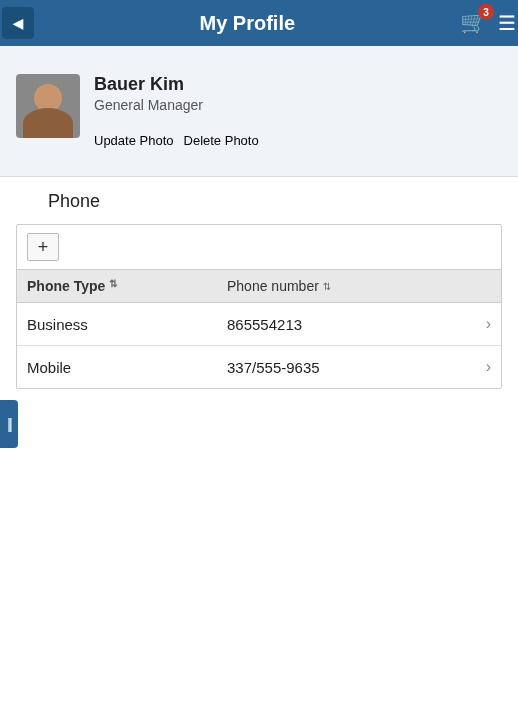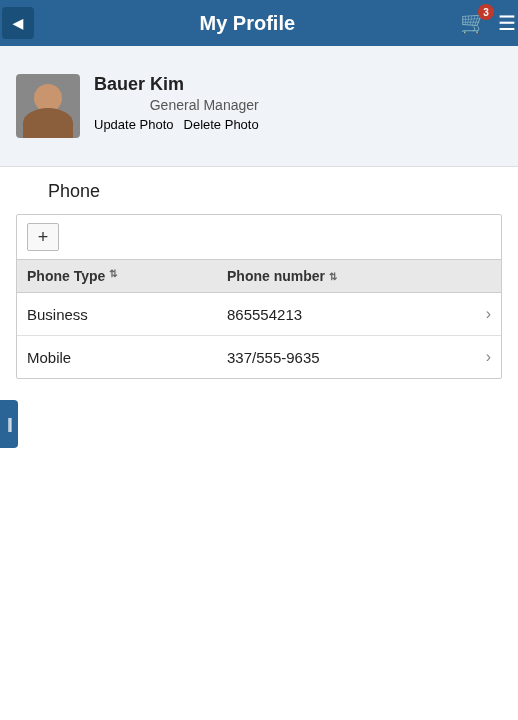--- a/index.html
+++ b/index.html
@@ -127,22 +127,21 @@
     }
     .profile-name {
       font-size: 18px;
       font-weight: bold;
       color: #222;
       margin-bottom: 2px;
     }
     .profile-role {
       font-size: 14px;
       color: #555;
-      margin-bottom: 4px;
-      text-align: right;
+      margin-bottom: 20px;
     }
     .profile-photo-links {
       display: flex;
       gap: 10px;
     }
     .photo-link {
       font-size: 13px;
       color: #000000;
       cursor: pointer;
       text-decoration: none;
@@ -193,21 +192,21 @@
       font-size: 14px;
       font-weight: bold;
       color: #333;
       display: flex;
       align-items: flex-start;
       gap: 4px;
     }
     .col-number {
       flex: 1;
       font-size: 14px;
-      font-weight: bold;
+      font-weight: normal;
       color: #333;
       display: flex;
       align-items: center;
       gap: 4px;
     }
     .sort-icon {
       font-size: 10px;
       color: #666;
     }
     .table-row {

